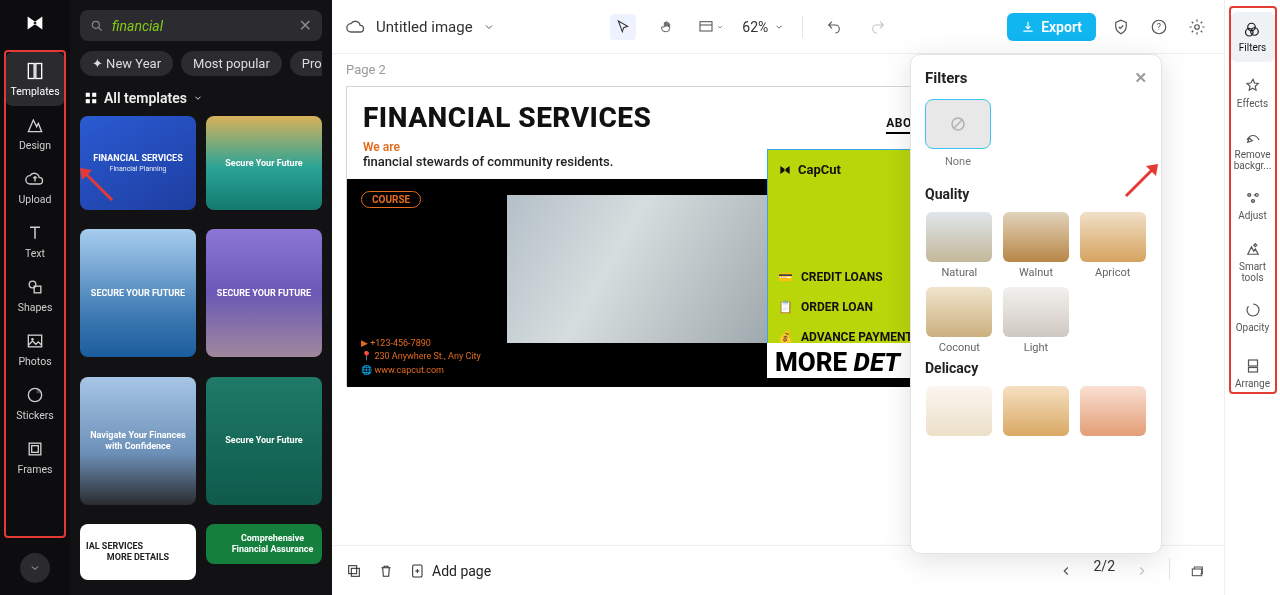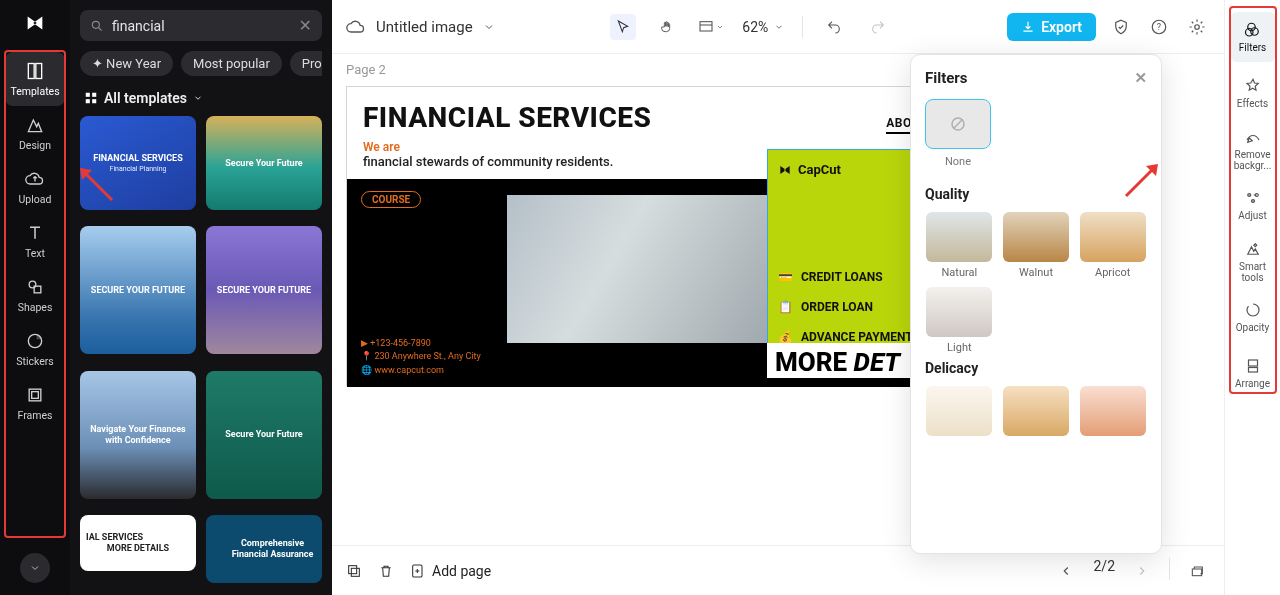--- a/index.html
+++ b/index.html
@@ -13,36 +13,36 @@
 .rail-items { display: flex; flex-direction: column; align-items: center; gap: 0; width: 100%; }
 .rail-item { width: 60px; height: 54px; display: flex; flex-direction: column; align-items: center; justify-content: center; gap: 4px; border-radius: 8px; cursor: pointer; color: #cfcfcf; }
 .rail-item.active { background: #2a2a2f; color: #fff; }
 .rail-item .lbl { font-size: 10.5px; }
 .rail-more { margin-top: auto; margin-bottom: 12px; width: 30px; height: 30px; border-radius: 50%; background: #2a2a2f; display: flex; align-items: center; justify-content: center; cursor: pointer; }
 .rail-highlight { position: absolute; top: 50px; left: 4px; width: 62px; height: 488px; border: 2px solid #e53935; border-radius: 4px; pointer-events: none; }
 
 
 .templates-panel { width: 262px; background: #121214; color: #eee; display: flex; flex-direction: column; padding: 10px 10px 0 10px; }
 .search { background: #2b2b30; border-radius: 8px; display: flex; align-items: center; padding: 6px 10px; gap: 8px; }
-.search input { flex: 1; background: transparent; border: none; outline: none; color: #e5e5e5; font-size: 14px; }
+.search input { flex: 1; background: transparent; border: none; outline: none; color: #84cc16; font-size: 14px; font-style: italic; }
 .chips { display: flex; gap: 8px; margin-top: 10px; overflow: hidden; }
 .chip { background: #2b2b30; color: #ddd; padding: 5px 12px; border-radius: 16px; font-size: 13px; white-space: nowrap; cursor: pointer; }
 .all-templates { display: flex; align-items: center; gap: 6px; margin: 14px 4px 10px 4px; font-size: 14px; font-weight: 600; cursor: pointer; }
 .thumbs { flex: 1; overflow: hidden; display: grid; grid-template-columns: 1fr 1fr; gap: 10px; padding-bottom: 6px; }
 .thumb { border-radius: 8px; overflow: hidden; position: relative; cursor: pointer; display: flex; flex-direction: column; align-items: center; justify-content: center; text-align: center; padding: 6px; }
 .thumb .tt { font-size: 9px; font-weight: 700; line-height: 1.15; }
 .thumb .ts { font-size: 7px; margin-top: 2px; opacity: .9; }
 .thumb.blue1 { background: linear-gradient(150deg,#2a5ad2 0%,#1e3ea0 100%); color:#fff; height: 94px; }
 .thumb.teal1 { background: linear-gradient(180deg,#d7b15a 0%,#2aa396 55%,#147a6f 100%); color:#fff; height: 94px; }
 .thumb.city { background: linear-gradient(180deg,#a7cdee 0%,#3a77b0 70%,#1b5d9e 100%); color:#fff; height: 128px; }
 .thumb.bridge { background: linear-gradient(180deg,#8b76d6 0%,#6b59b6 50%,#a0879d 100%); color:#fff; height: 128px; }
 .thumb.nav { background: linear-gradient(180deg,#a7c6e6 0%,#6b8fb6 60%,#2b2b2f 100%); color:#fff; height: 128px; }
 .thumb.couple { background: linear-gradient(180deg,#1f7a68 0%,#0e5a4b 100%); color:#fff; height: 128px; }
 .thumb.small1 { background: #fff; color:#222; height: 56px; }
-.thumb.small2 { background: #0c4a6e; color:#fff; height: 68px; padding-left: 23px; }
+.thumb.small2 { background: #15803d; color:#fff; height: 40px; padding-left: 23px; }
 .red-arrow { position: absolute; left: 76px; top: 164px; pointer-events: none; z-index: 5; }
 
 
 .main { flex: 1; display: flex; flex-direction: column; background: #fff; position: relative; }
 .topbar { height: 54px; display: flex; align-items: center; padding: 0 14px; gap: 14px; border-bottom: 1px solid #eee; }
 .title-group { display: flex; align-items: center; gap: 10px; cursor: pointer; }
 .title-group .name { font-size: 15px; color: #333; }
 .center-tools { margin-left: auto; margin-right: auto; display: flex; align-items: center; gap: 18px; }
 .icon-btn { width: 26px; height: 26px; display: flex; align-items: center; justify-content: center; cursor: pointer; color: #555; border-radius: 4px; }
 .icon-btn.active { background: #eef2ff; }
@@ -146,20 +146,28 @@
         </div>
         <div class="rail-item">
           <svg width="20" height="20" viewBox="0 0 24 24">
             <circle cx="9" cy="9" r="4" fill="none" stroke="currentColor" stroke-width="1.6"></circle>
             <rect x="11" y="11" width="8" height="8" fill="none" stroke="currentColor" stroke-width="1.6"></rect>
           </svg>
           <span class="lbl">Shapes</span>
         </div>
         <div class="rail-item">
           <svg width="20" height="20" viewBox="0 0 24 24">
+            <rect x="4" y="5" width="16" height="14" fill="none" stroke="currentColor" stroke-width="1.6"></rect>
+            <circle cx="9" cy="10" r="1.5" fill="currentColor"></circle>
+            <path d="M4 17l5-5 4 4 3-3 4 4" fill="none" stroke="currentColor" stroke-width="1.6"></path>
+          </svg>
+          <span class="lbl">Photos</span>
+        </div>
+        <div class="rail-item">
+          <svg width="20" height="20" viewBox="0 0 24 24">
             <circle cx="12" cy="12" r="8" fill="none" stroke="currentColor" stroke-width="1.6"></circle>
             <path d="M14 4a8 8 0 016 6l-6-0z" fill="currentColor" opacity=".3"></path>
           </svg>
           <span class="lbl">Stickers</span>
         </div>
         <div class="rail-item">
           <svg width="20" height="20" viewBox="0 0 24 24">
             <rect x="5" y="5" width="14" height="14" fill="none" stroke="currentColor" stroke-width="1.6"></rect>
             <rect x="8" y="8" width="8" height="8" fill="none" stroke="currentColor" stroke-width="1.6"></rect>
           </svg>
@@ -374,20 +382,24 @@
             </div>
             <div class="fitem">
               <div class="fth walnut"></div>
               <div class="flabel">Walnut</div>
             </div>
             <div class="fitem">
               <div class="fth apricot"></div>
               <div class="flabel">Apricot</div>
             </div>
             <div class="fitem">
+              <div class="fth coconut"></div>
+              <div class="flabel">Coconut</div>
+            </div>
+            <div class="fitem">
               <div class="fth light"></div>
               <div class="flabel">Light</div>
             </div>
           </div>
           <div class="fsection">Delicacy</div>
           <div class="fgrid">
             <div class="fitem">
               <div class="fth del1"></div>
               <div class="flabel"></div>
             </div>

